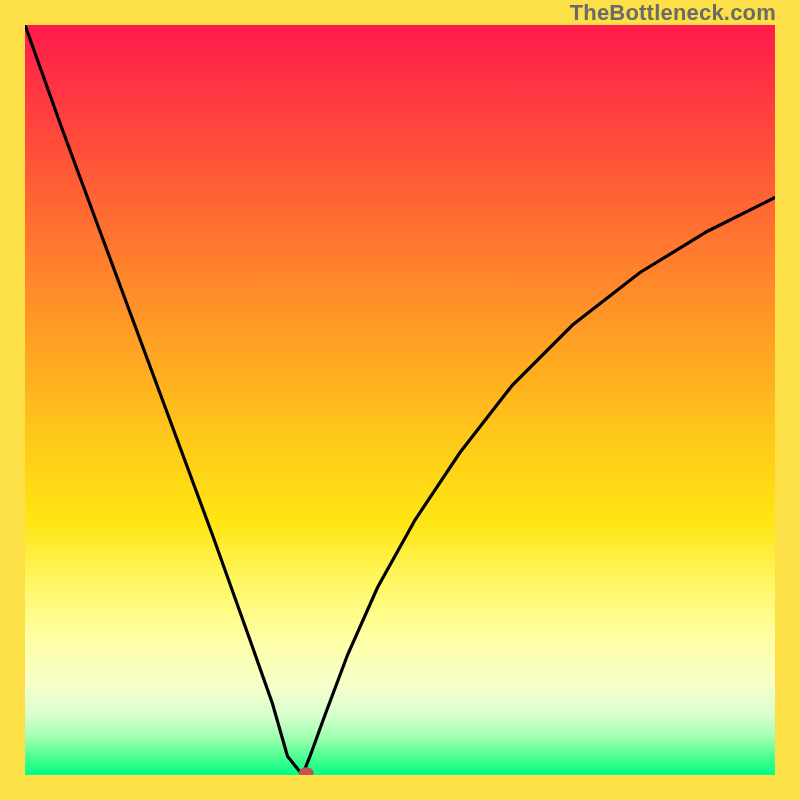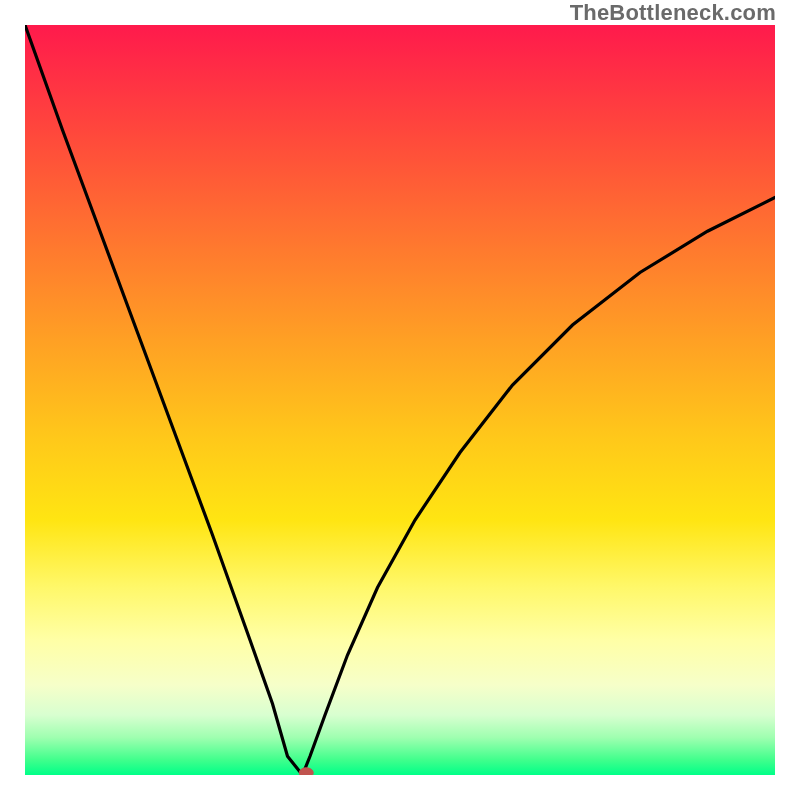--- a/index.html
+++ b/index.html
@@ -9,21 +9,21 @@
     height: 800px;
     background: #000;
     overflow: hidden;
   }
   .frame {
     position: absolute;
     left: 0;
     top: 0;
     width: 800px;
     height: 800px;
-    background: #ffffff;
+    background: #fde047;
   }
   .plot-area {
     position: absolute;
     left: 25px;
     top: 25px;
     width: 750px;
     height: 750px;
   }
   .gradient-bg {
     position: absolute;

